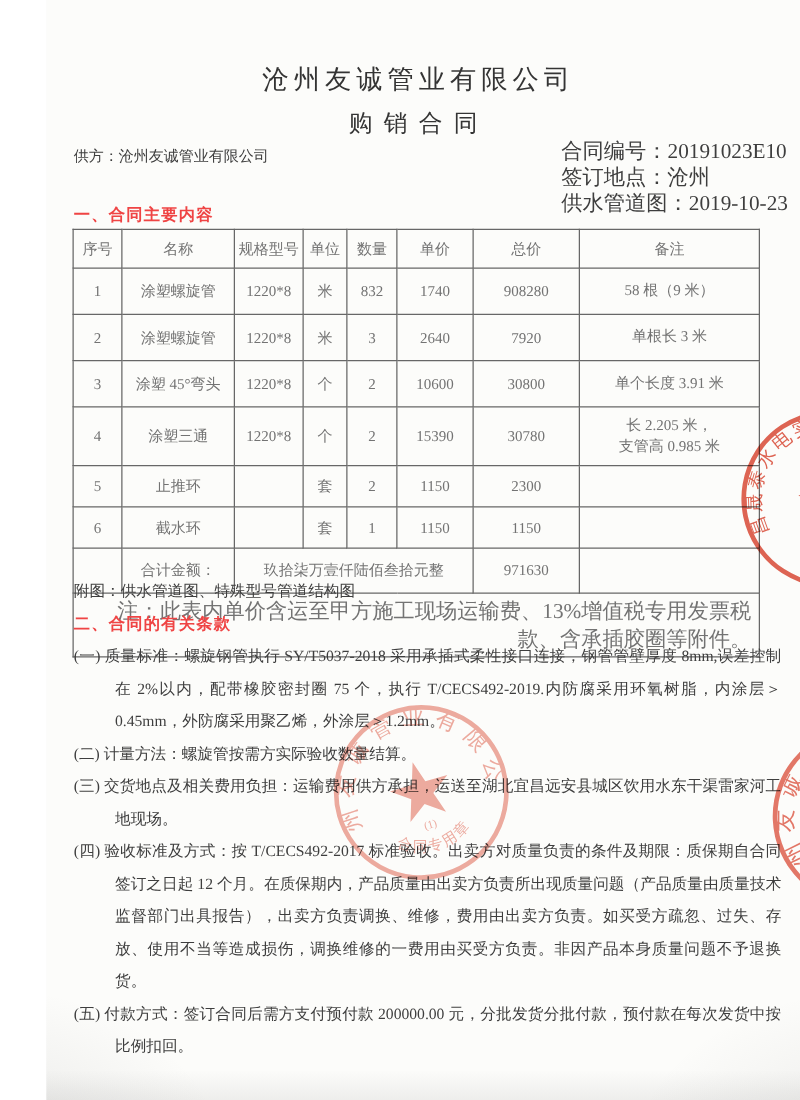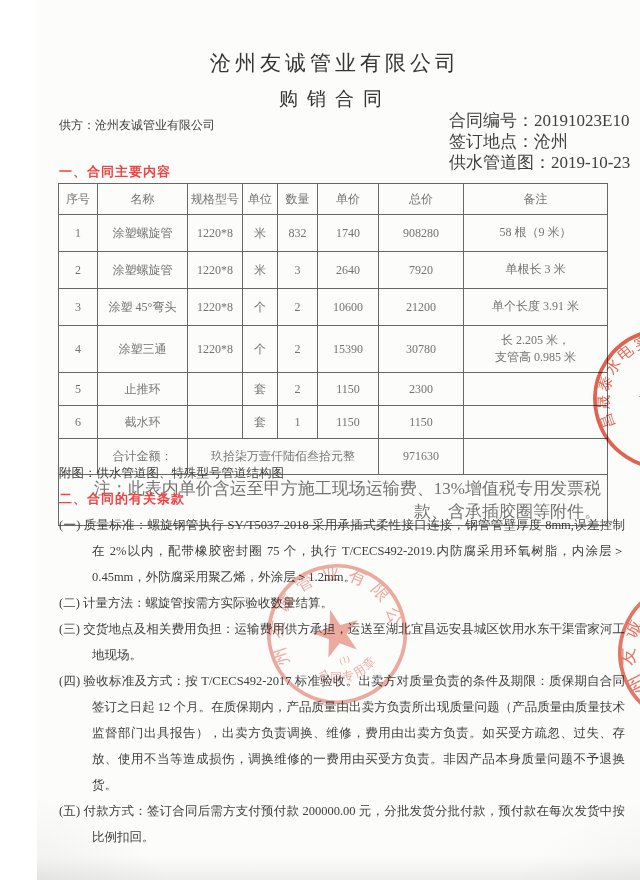--- a/index.html
+++ b/index.html
@@ -122,21 +122,21 @@
       <td>7920</td>
       <td class="remark">单根长 3 米</td>
     </tr>
     <tr class="r">
       <td>3</td>
       <td>涂塑 45°弯头</td>
       <td>1220*8</td>
       <td>个</td>
       <td>2</td>
       <td>10600</td>
-      <td>21200</td>
+      <td>30800</td>
       <td class="remark">单个长度 3.91 米</td>
     </tr>
     <tr class="r4">
       <td>4</td>
       <td>涂塑三通</td>
       <td>1220*8</td>
       <td>个</td>
       <td>2</td>
       <td>15390</td>
       <td>30780</td>

